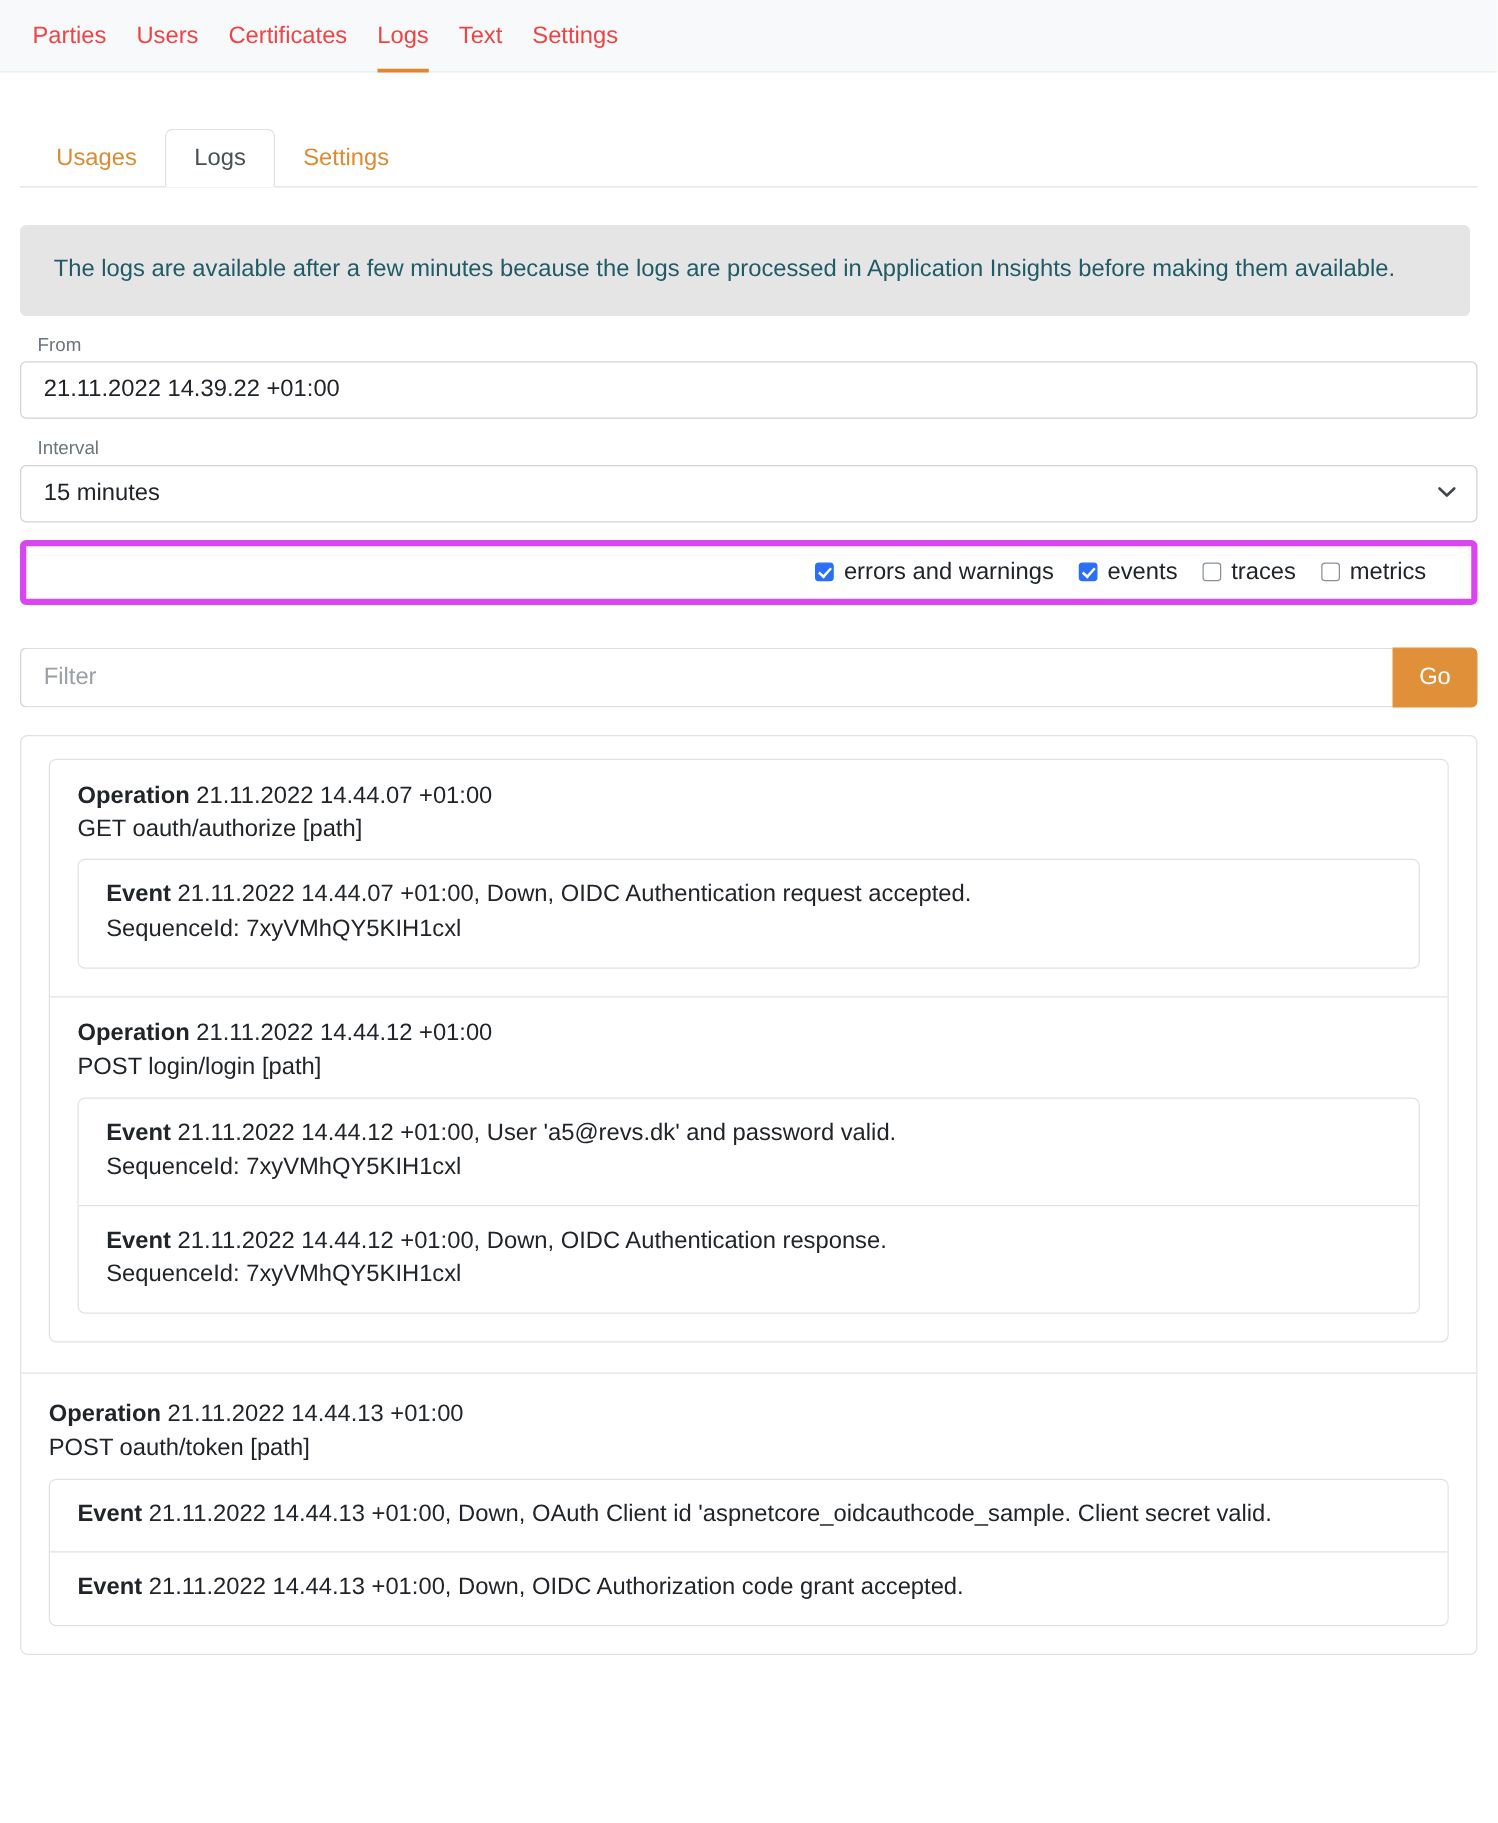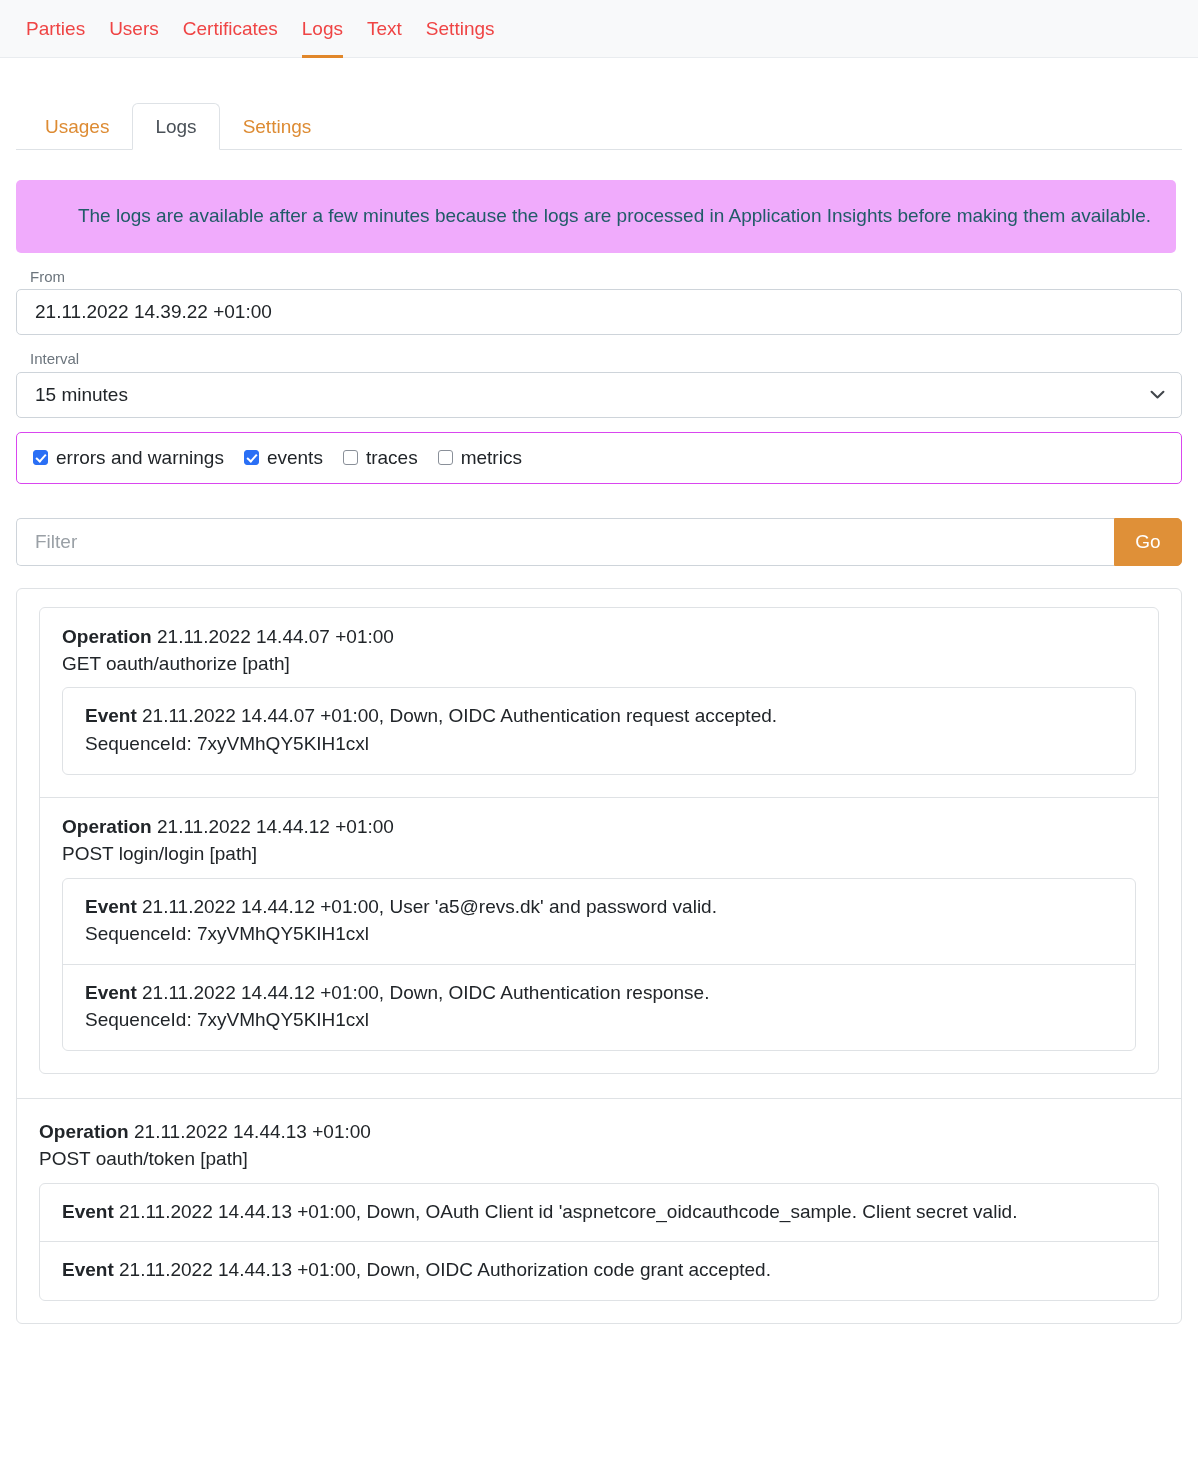--- a/index.html
+++ b/index.html
@@ -72,29 +72,28 @@
   }
   .tab.active {
     color: #495057;
     background: #ffffff;
     border-color: #dee2e6 #dee2e6 #ffffff;
   }
 
   
   .alert {
     margin-top: 30px;
-    background: #f0abfc;
+    background: #e5e5e5;
     color: #215b68;
     border: 1px solid transparent;
     border-radius: 5px;
     padding: 21px 24px 22px 26px;
     font-size: 19px;
     line-height: 1.45;
     max-width: 1160px;
-    text-align: right;
   }
 
   
   .form-group { margin-top: 14px; }
   .form-label {
     display: block;
     font-size: 15px;
     color: #6c757d;
     margin: 0 0 3px 14px;
     line-height: 1.3;
@@ -114,27 +113,28 @@
   }
   .select-wrap { position: relative; }
   .select-wrap .chev {
     position: absolute;
     right: 17px; top: 50%;
     transform: translateY(-50%);
     pointer-events: none;
     display: block;
   }
   .checkbox-box {
-    border: 1px solid #d946ef;
+    border: 5px solid #d946ef;
     border-radius: 5px;
     min-height: 52px;
     display: flex;
     align-items: center;
     padding: 0 16px;
     gap: 0;
+    justify-content: flex-end;
   }
   .check-item {
     display: flex;
     align-items: center;
     font-size: 19px;
     color: #212529;
     margin-right: 20px;
     cursor: pointer;
     white-space: nowrap;
   }

